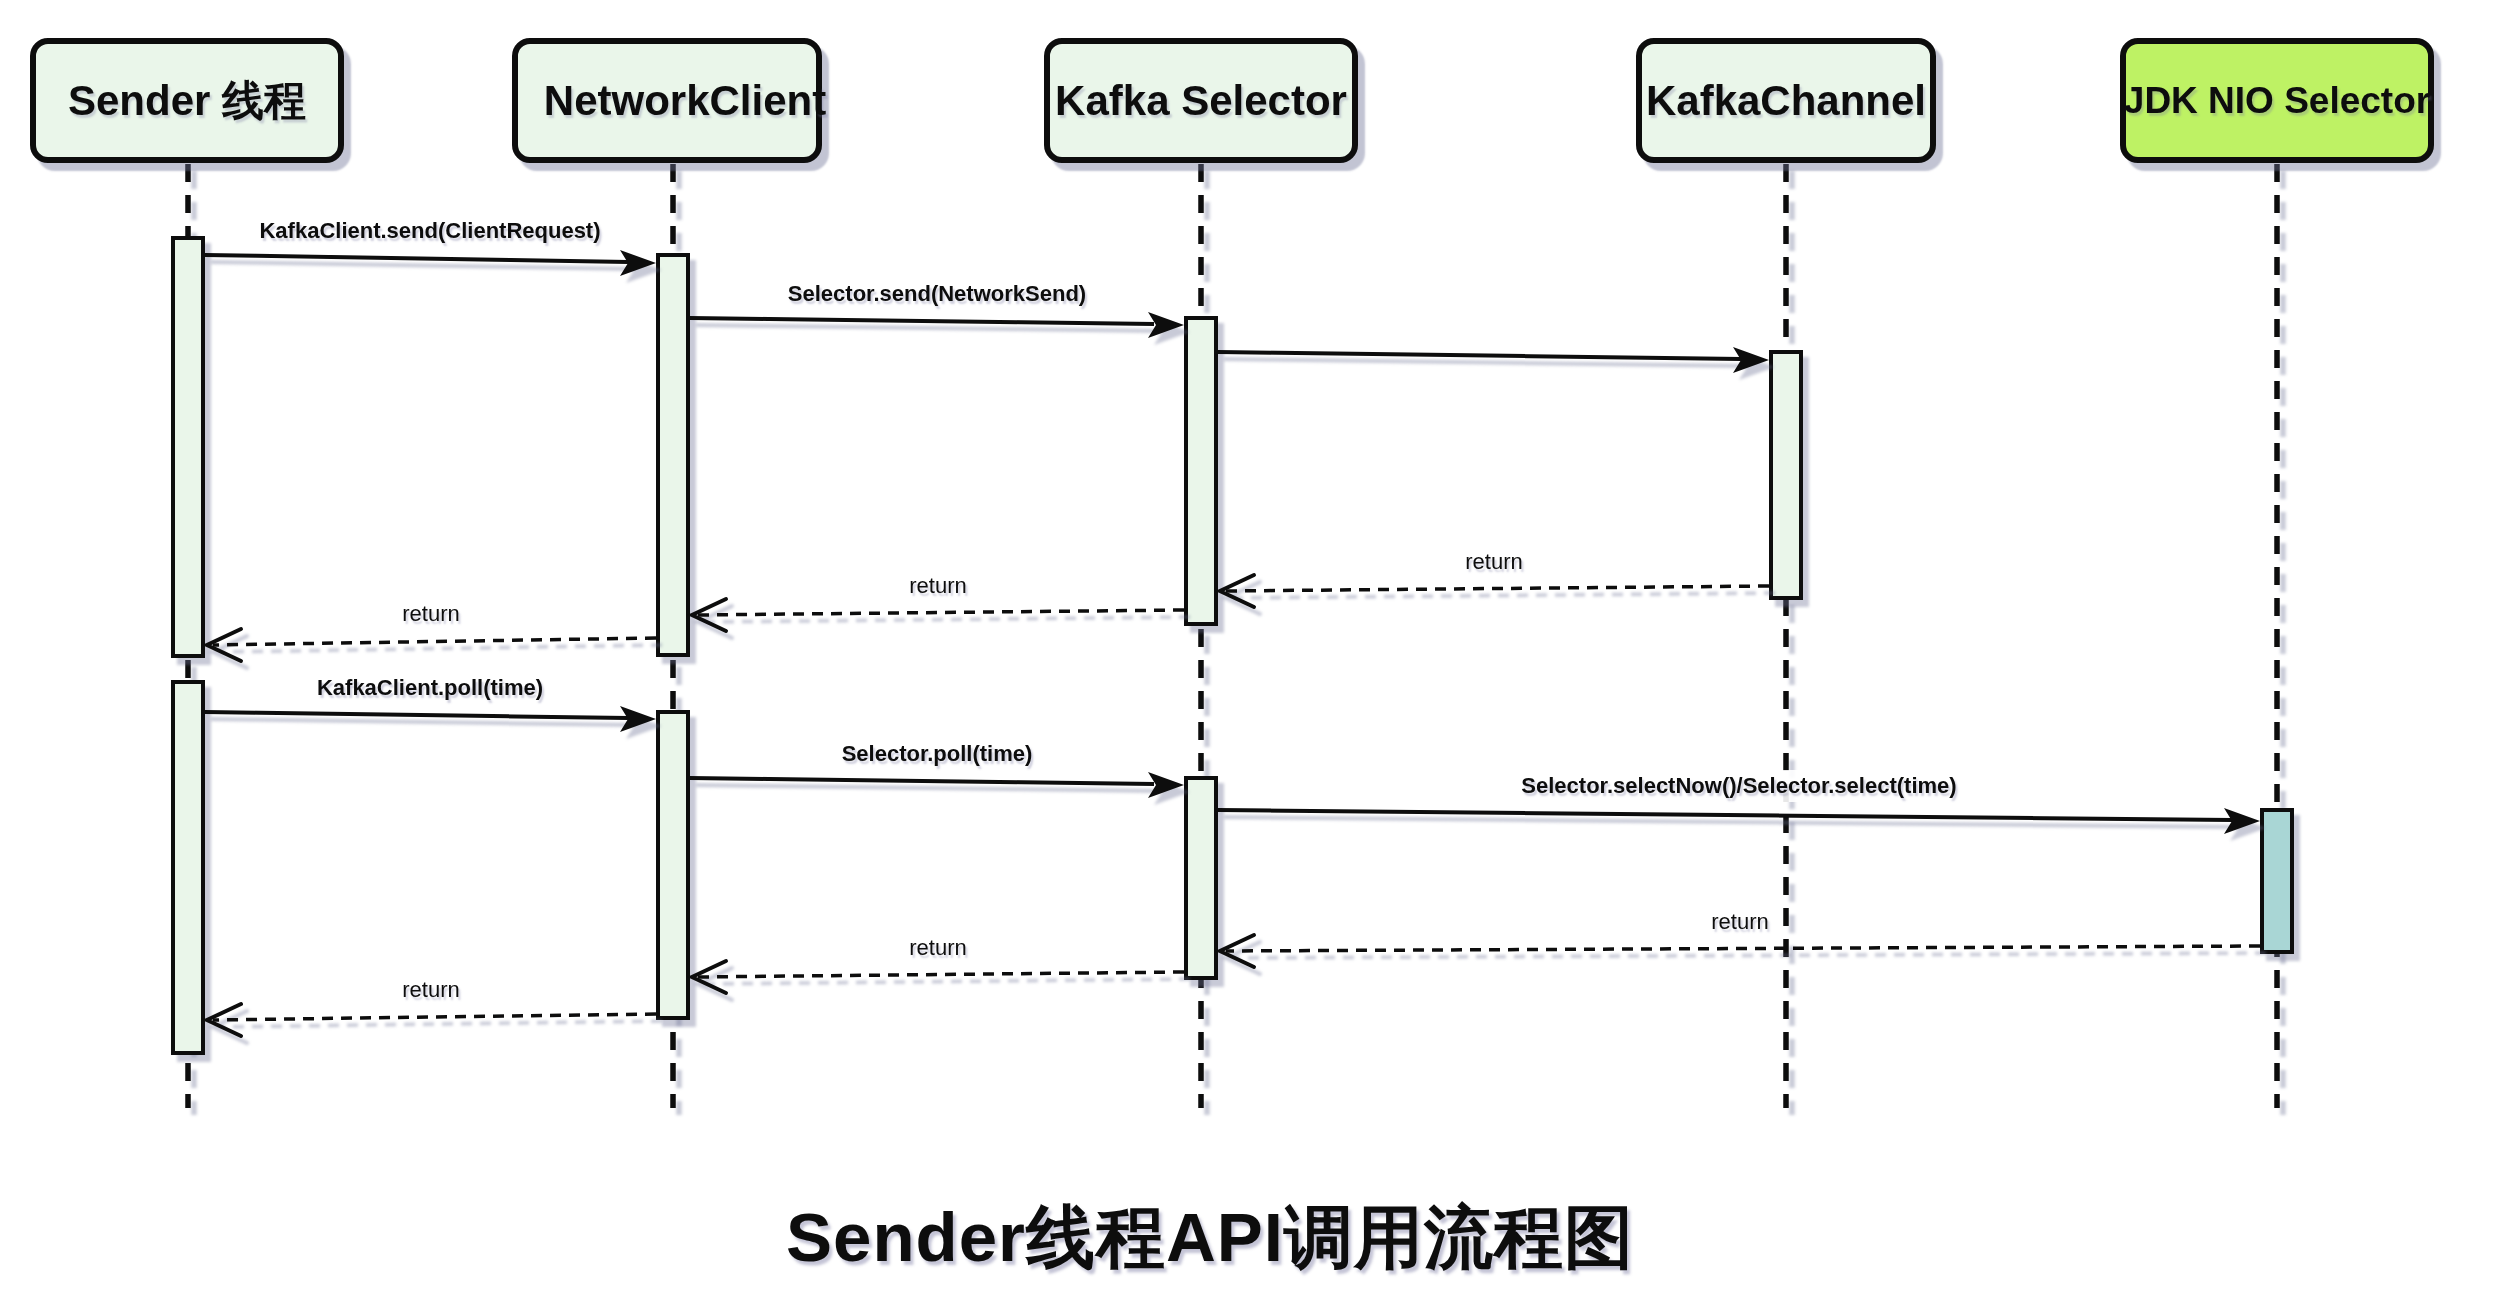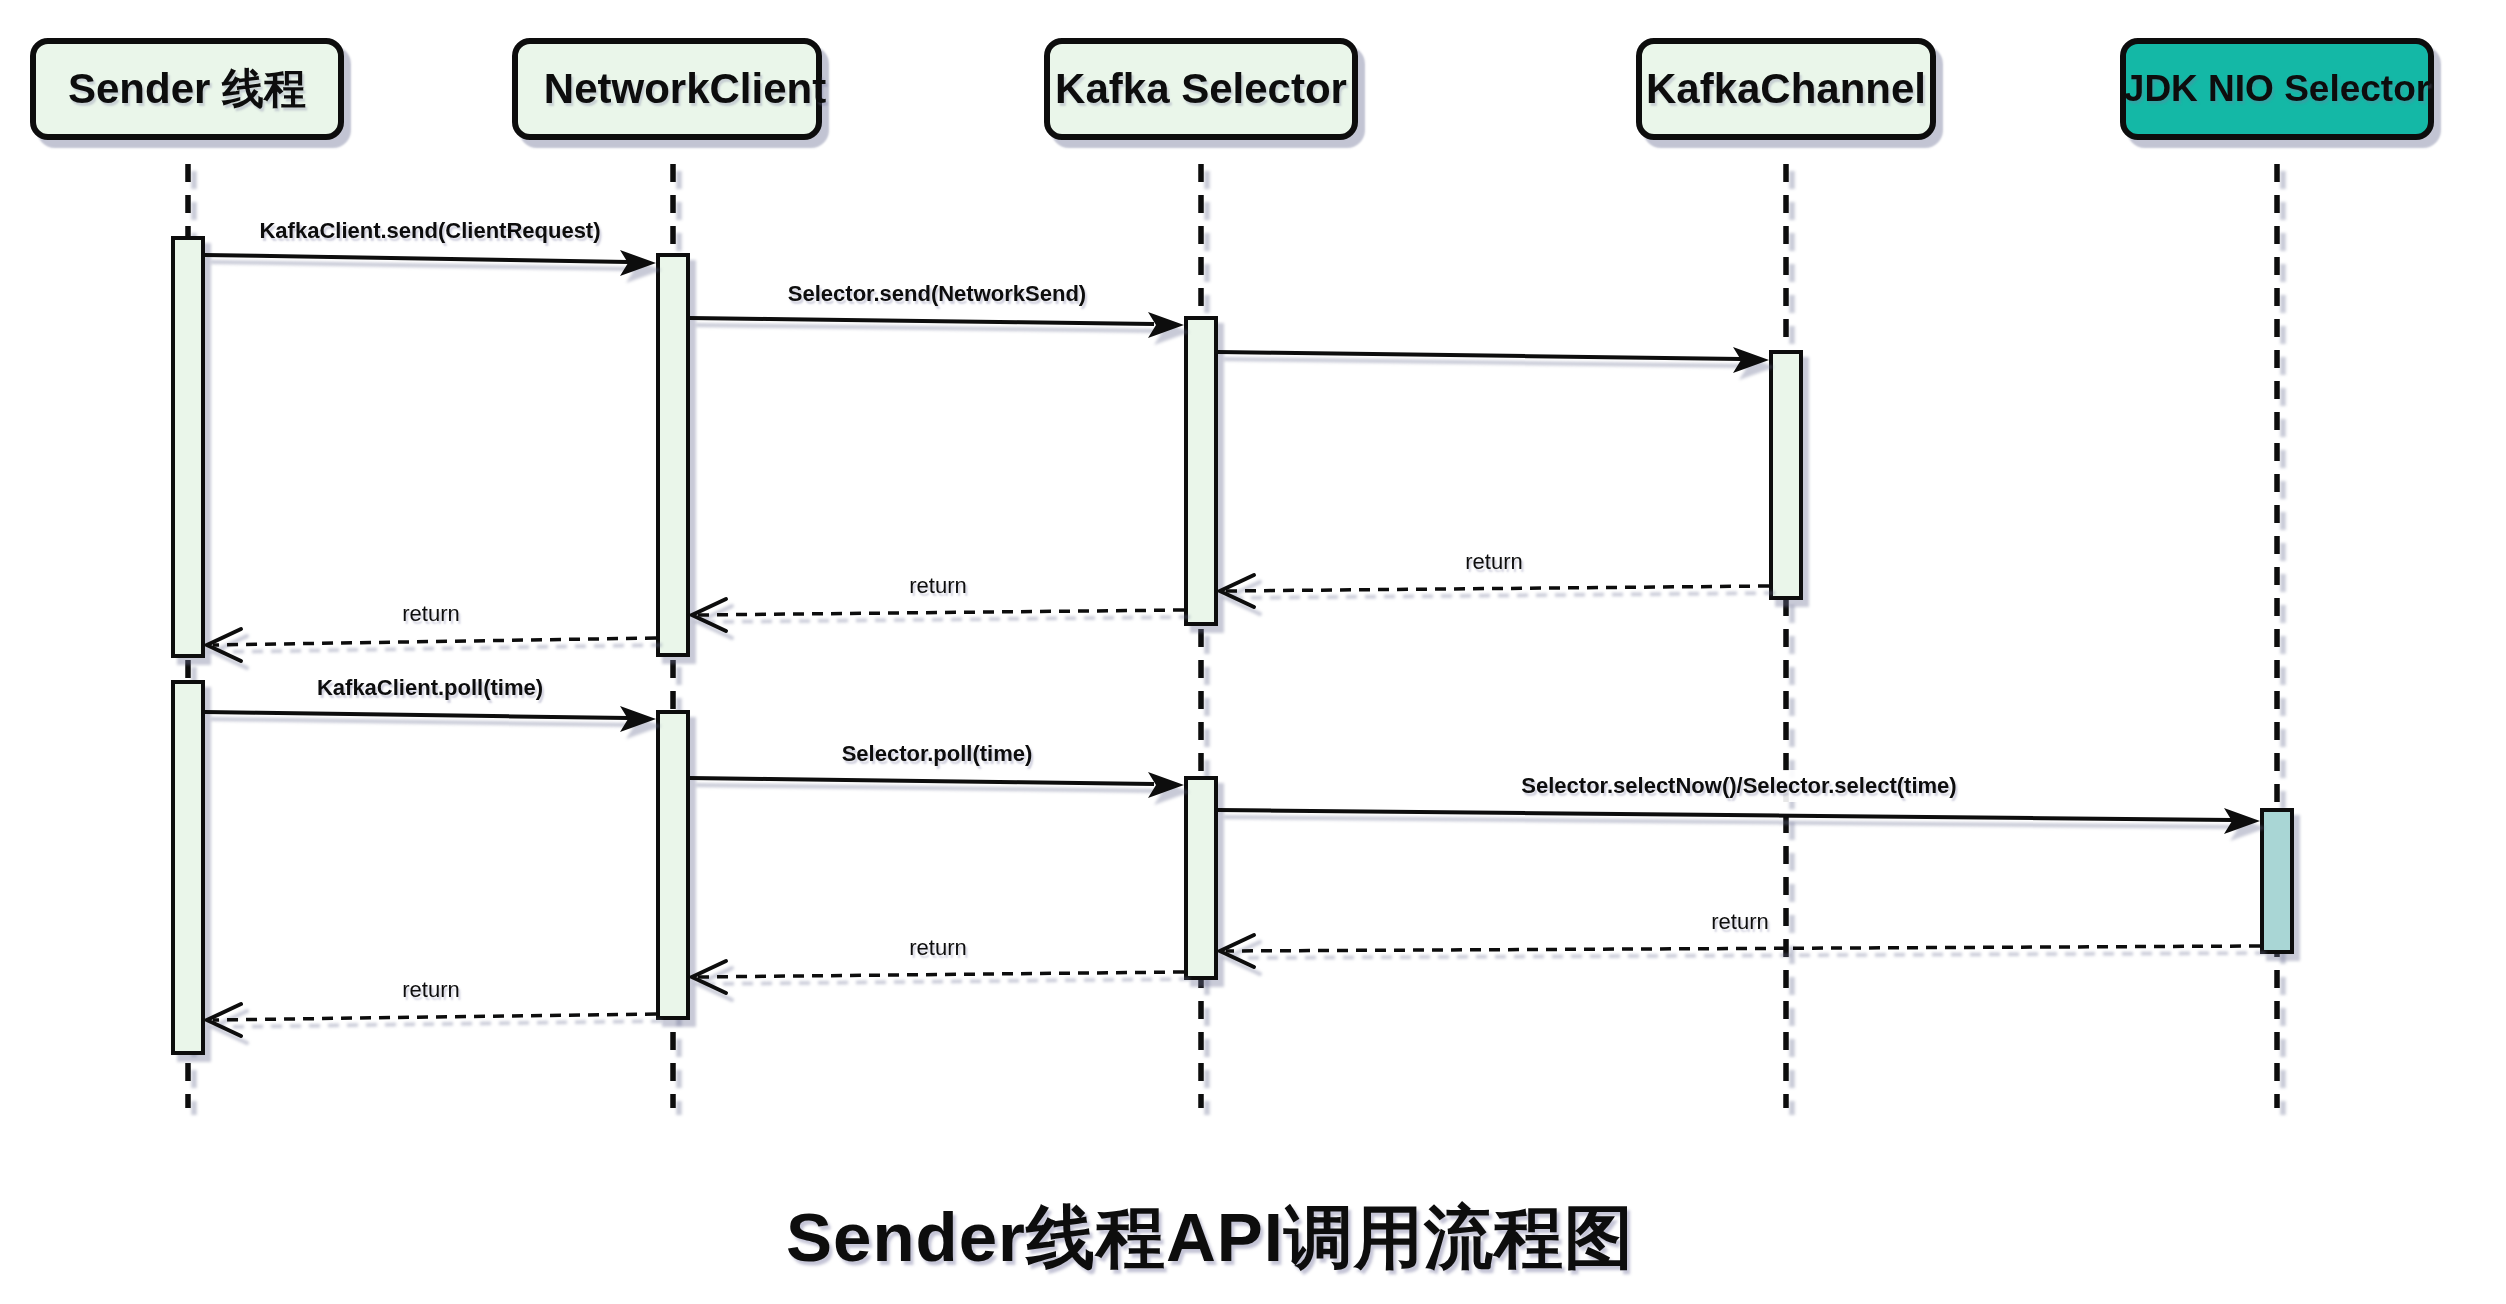--- a/index.html
+++ b/index.html
@@ -11,28 +11,28 @@
   svg.layer{position:absolute;left:0;top:0;}
   .shadowed{filter:drop-shadow(6px 7px 1.5px rgba(110,115,150,0.38));}
   .lifeline{stroke:#0d0d0d;stroke-width:5.5;stroke-dasharray:18 13;}
   .activation{fill:#eaf6ea;stroke:#0d0d0d;stroke-width:4;}
   .activation.highlight{fill:#a9d6d5;}
   .call-line{stroke:#0d0d0d;stroke-width:4;}
   .call-head{fill:#0d0d0d;stroke:none;}
   .return-line{stroke:#0d0d0d;stroke-width:3.5;stroke-dasharray:11 8;}
   .return-head{fill:none;stroke:#0d0d0d;stroke-width:4;stroke-linecap:round;}
   .participant{
-    position:absolute;top:38px;height:102px;box-sizing:border-box;
+    position:absolute;top:38px;height:125px;box-sizing:border-box;
     border:6px solid #0d0d0d;border-radius:18px;background:#eaf6ea;
     display:flex;align-items:center;justify-content:center;
     font-weight:bold;font-size:42px;white-space:nowrap;
     box-shadow:7px 8px 2px rgba(110,115,150,0.42);
     text-shadow:2px 3px 2px rgba(120,120,160,0.3);
   }
-  .participant.highlight{background:#14b8a6;font-size:37px;}
+  .participant.highlight{background:#bef264;font-size:37px;}
   .msg-label{
     position:absolute;transform:translateX(-50%);white-space:nowrap;
     font-size:22px;line-height:32px;padding:0 6px;
     background:rgba(255,255,255,0.9);
     text-shadow:2px 3px 2px rgba(120,120,160,0.35);
   }
   .msg-label.call{font-weight:bold;}
   .diagram-title{
     position:absolute;left:1210px;top:1192px;transform:translateX(-50%);
     font-size:69px;font-weight:bold;white-space:nowrap;letter-spacing:1px;

